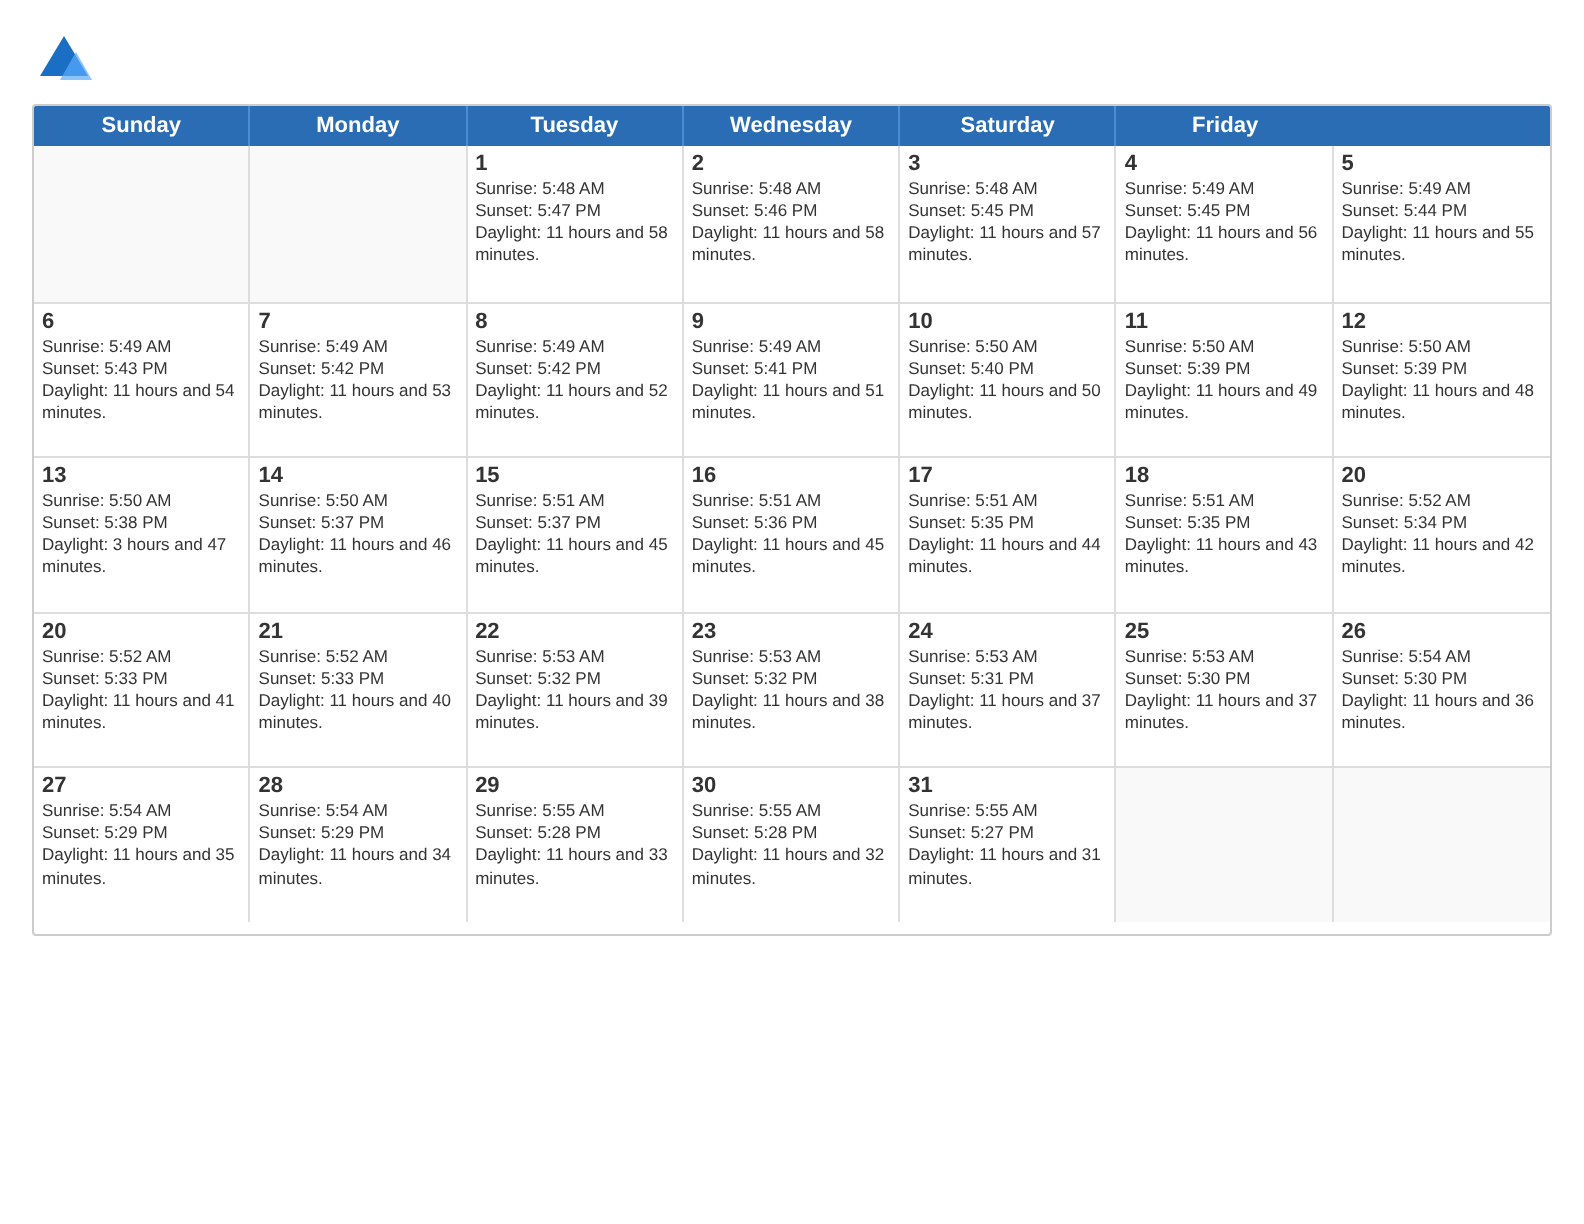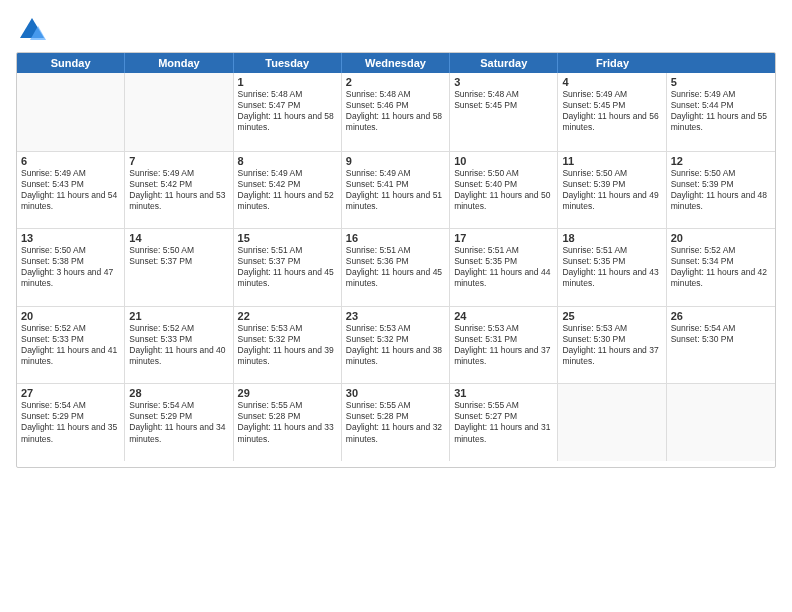--- a/index.html
+++ b/index.html
@@ -165,20 +165,21 @@
           <div class="cal-cell">
             <span class="day-num">2</span>
             <span class="cell-line">Sunrise: 5:48 AM</span>
             <span class="cell-line">Sunset: 5:46 PM</span>
             <span class="cell-line">Daylight: 11 hours and 58 minutes.</span>
           </div>
           <div class="cal-cell">
             <span class="day-num">3</span>
             <span class="cell-line">Sunrise: 5:48 AM</span>
             <span class="cell-line">Sunset: 5:45 PM</span>
+            <span class="cell-line">Daylight: 11 hours and 57 minutes.</span>
           </div>
           <div class="cal-cell">
             <span class="day-num">4</span>
             <span class="cell-line">Sunrise: 5:49 AM</span>
             <span class="cell-line">Sunset: 5:45 PM</span>
             <span class="cell-line">Daylight: 11 hours and 56 minutes.</span>
           </div>
           <div class="cal-cell">
             <span class="day-num">5</span>
             <span class="cell-line">Sunrise: 5:49 AM</span>
@@ -234,20 +235,21 @@
           <div class="cal-cell">
             <span class="day-num">13</span>
             <span class="cell-line">Sunrise: 5:50 AM</span>
             <span class="cell-line">Sunset: 5:38 PM</span>
             <span class="cell-line">Daylight: 3 hours and 47 minutes.</span>
           </div>
           <div class="cal-cell">
             <span class="day-num">14</span>
             <span class="cell-line">Sunrise: 5:50 AM</span>
             <span class="cell-line">Sunset: 5:37 PM</span>
+            <span class="cell-line">Daylight: 11 hours and 46 minutes.</span>
           </div>
           <div class="cal-cell">
             <span class="day-num">15</span>
             <span class="cell-line">Sunrise: 5:51 AM</span>
             <span class="cell-line">Sunset: 5:37 PM</span>
             <span class="cell-line">Daylight: 11 hours and 45 minutes.</span>
           </div>
           <div class="cal-cell">
             <span class="day-num">16</span>
             <span class="cell-line">Sunrise: 5:51 AM</span>
@@ -307,20 +309,21 @@
           <div class="cal-cell">
             <span class="day-num">25</span>
             <span class="cell-line">Sunrise: 5:53 AM</span>
             <span class="cell-line">Sunset: 5:30 PM</span>
             <span class="cell-line">Daylight: 11 hours and 37 minutes.</span>
           </div>
           <div class="cal-cell">
             <span class="day-num">26</span>
             <span class="cell-line">Sunrise: 5:54 AM</span>
             <span class="cell-line">Sunset: 5:30 PM</span>
+            <span class="cell-line">Daylight: 11 hours and 36 minutes.</span>
           </div>
         </div>
         <div class="cal-row">
           <div class="cal-cell">
             <span class="day-num">27</span>
             <span class="cell-line">Sunrise: 5:54 AM</span>
             <span class="cell-line">Sunset: 5:29 PM</span>
             <span class="cell-line">Daylight: 11 hours and 35 minutes.</span>
           </div>
           <div class="cal-cell">

